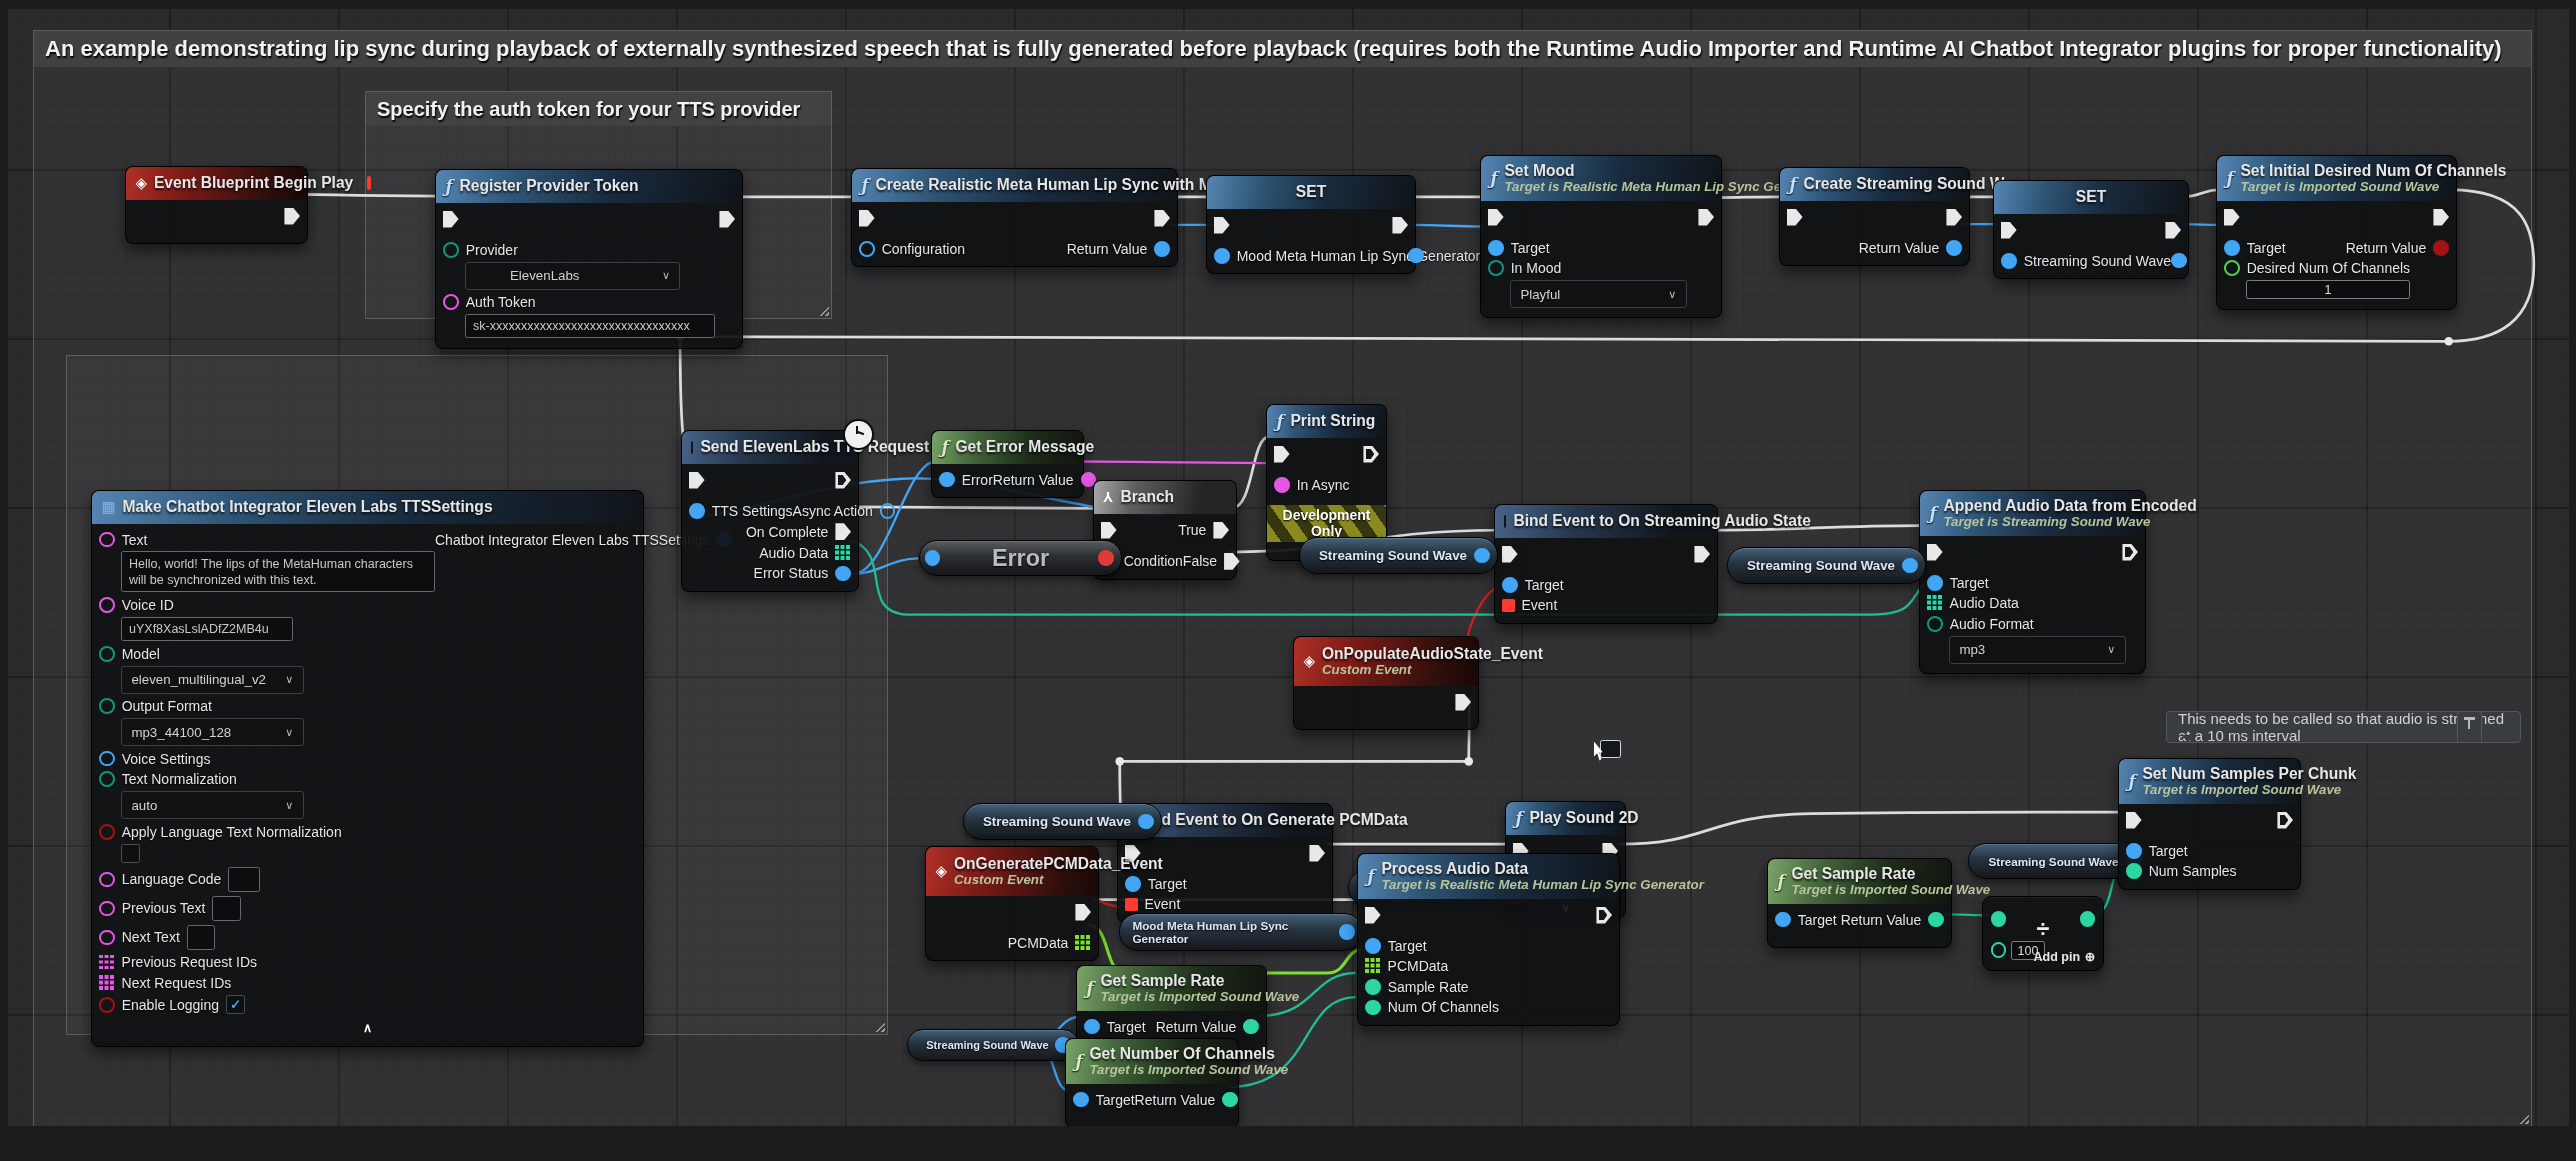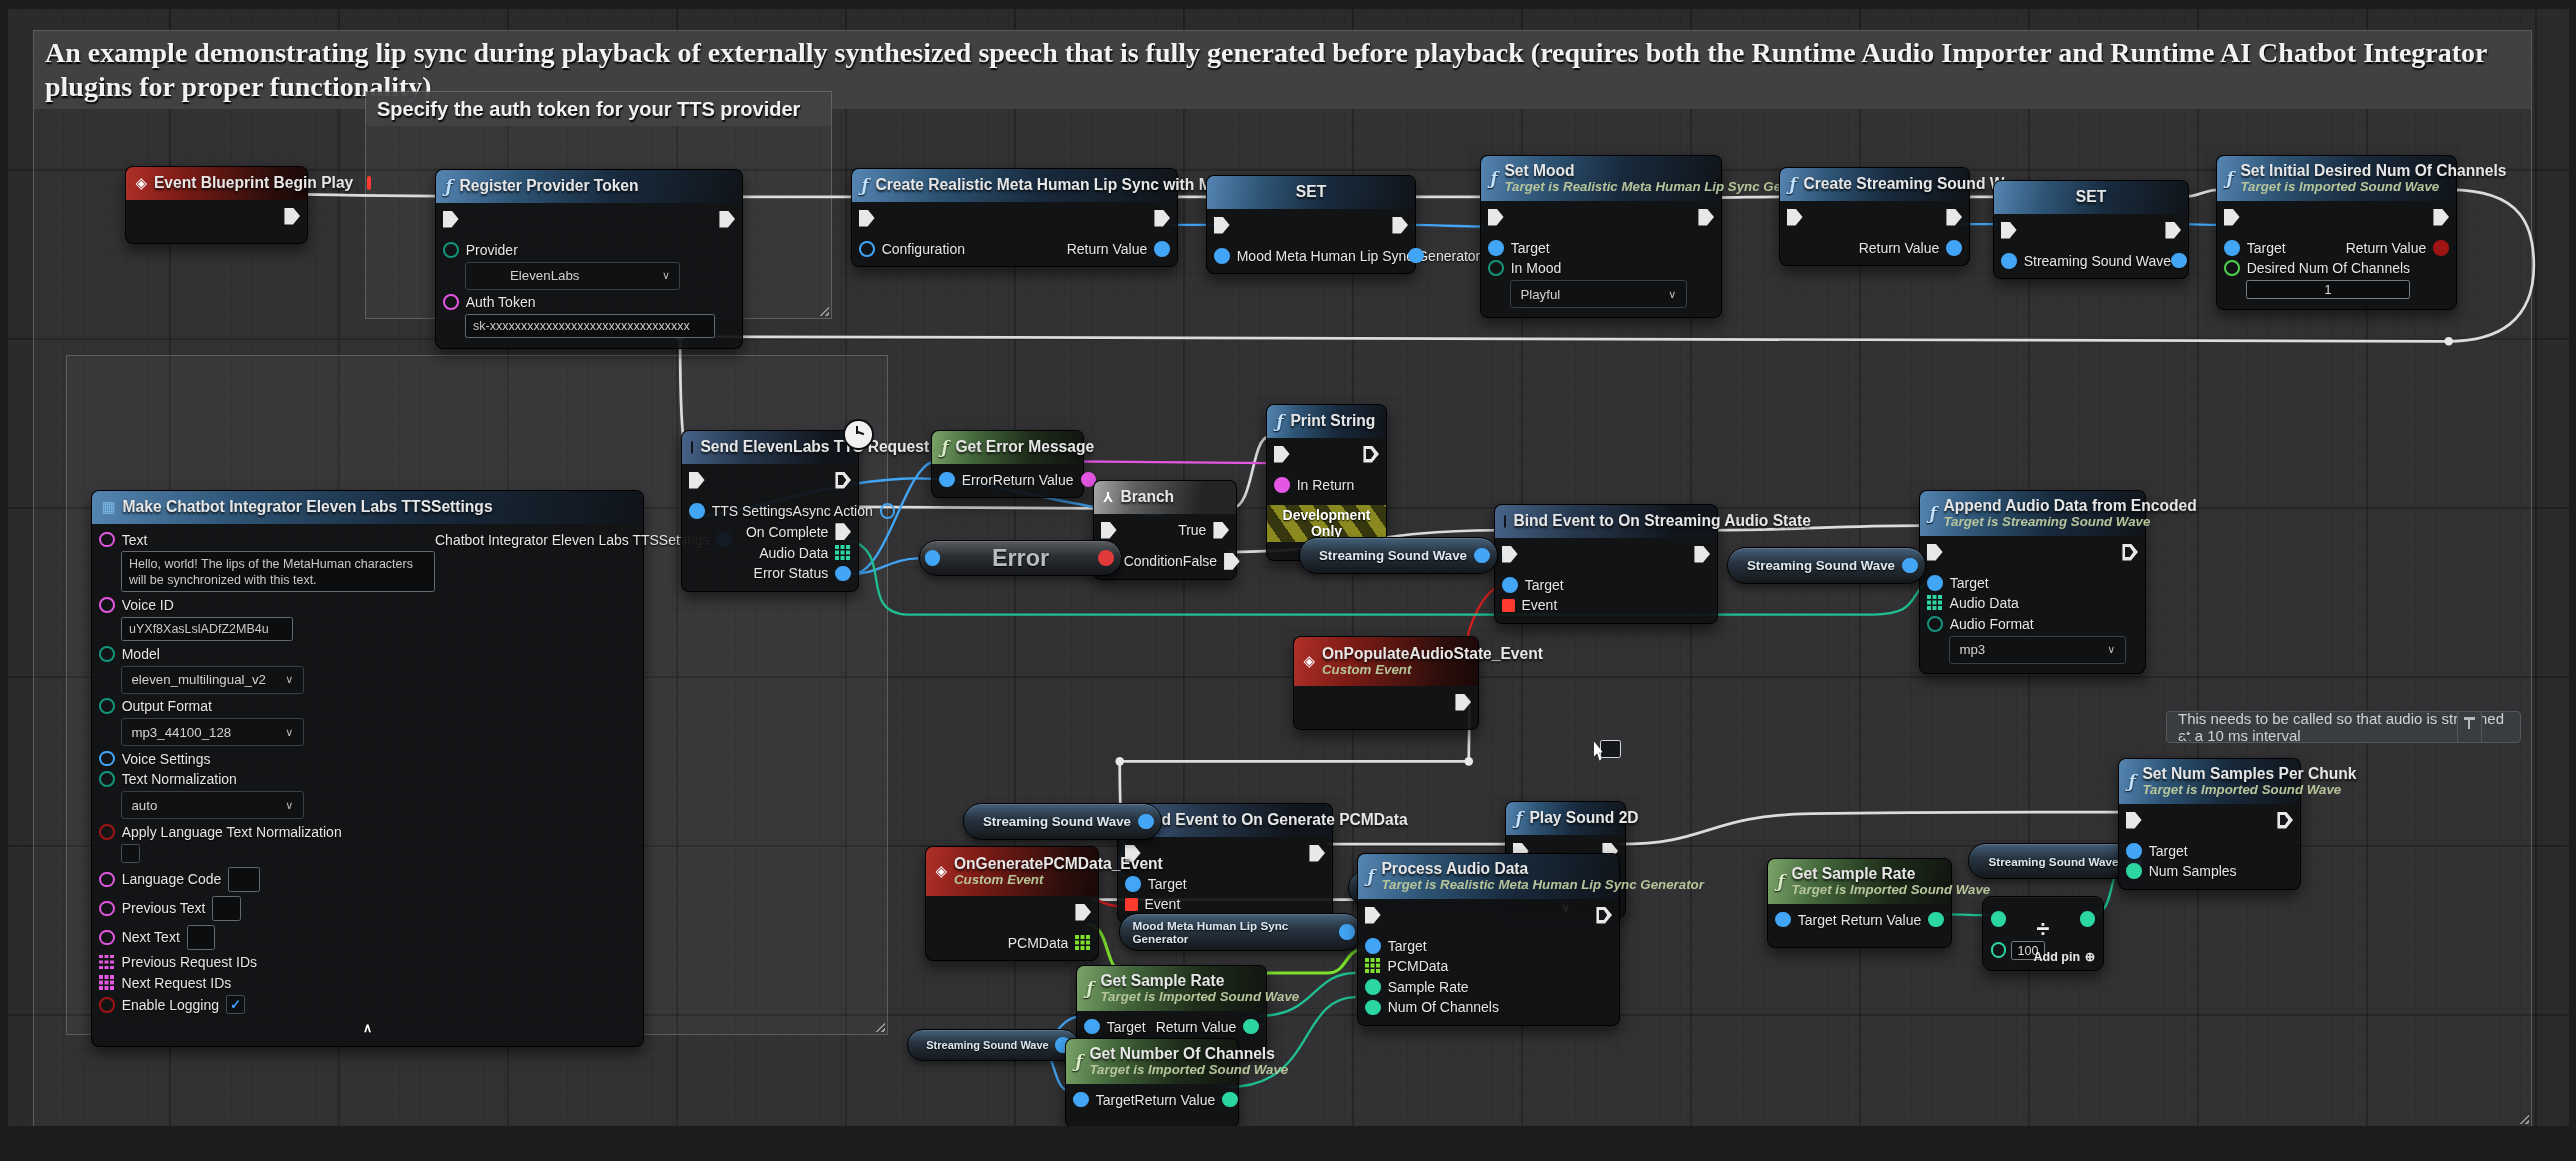--- a/index.html
+++ b/index.html
@@ -164,21 +164,21 @@
       <rect x="1431" y="1238" width="4.5" height="4.5" fill="#7ce02c"></rect>
       <rect x="1437" y="1238" width="4.5" height="4.5" fill="#7ce02c"></rect>
       <rect x="1425" y="1244" width="4.5" height="4.5" fill="#7ce02c"></rect>
       <rect x="1431" y="1244" width="4.5" height="4.5" fill="#7ce02c"></rect>
       <rect x="1437" y="1244" width="4.5" height="4.5" fill="#7ce02c"></rect>
       <rect x="1425" y="1250" width="4.5" height="4.5" fill="#7ce02c"></rect>
       <rect x="1431" y="1250" width="4.5" height="4.5" fill="#7ce02c"></rect>
       <rect x="1437" y="1250" width="4.5" height="4.5" fill="#7ce02c"></rect>
     </svg>
 <div class="comment" style="left: 33px; top: 30px; width: 2497px; height: 1095px;">
-      <div class="chdr" style="min-height: 26.5px; font-size: 28px; font-family: Liberation Serif, serif;">An example demonstrating lip sync during playback of externally synthesized speech that is fully generated before playback (requires both the Runtime Audio Importer and Runtime AI Chatbot Integrator plugins for proper functionality)</div>
+      <div class="chdr" style="min-height: 26.5px; font-size: 22px;">An example demonstrating lip sync during playback of externally synthesized speech that is fully generated before playback (requires both the Runtime Audio Importer and Runtime AI Chatbot Integrator plugins for proper functionality)</div>
       <div class="rsz"></div>
     </div>
     <div class="comment" style="left: 365px; top: 91px; width: 465px; height: 226px;">
       <div class="chdr" style="min-height: 22px; font-size: 20px;">Specify the auth token for your TTS provider</div>
       <div class="rsz"></div>
     </div>
     <div class="comment" style="left: 66px; top: 355px; width: 820px; height: 678px;">
       <div class="rsz"></div>
     </div>
     <div class="node" style="left: 125px; top: 166px; width: 181px;">
@@ -683,21 +683,21 @@
           <div class="pin in">
             <div class="pin-exec"></div>
           </div>
           <div class="pin out">
             <div class="pin-exec hollow"></div>
           </div>
         </div>
         <div class="row">
           <div class="pin in">
             <div class="pin-circ" style="border-color: rgb(227, 87, 227); background: rgb(227, 87, 227);"></div>
-            <span class="lbl">In Return</span>
+            <span class="lbl">In Async</span>
           </div>
           <span></span>
         </div>
       </div>
       <div class="devban">Development Only</div>
       <div class="chev">∨</div>
     </div>
     <div class="node" style="left: 1494px; top: 504px; width: 222px;">
       <div class="hdr hdr-async">
         <div class="asicon"></div>

